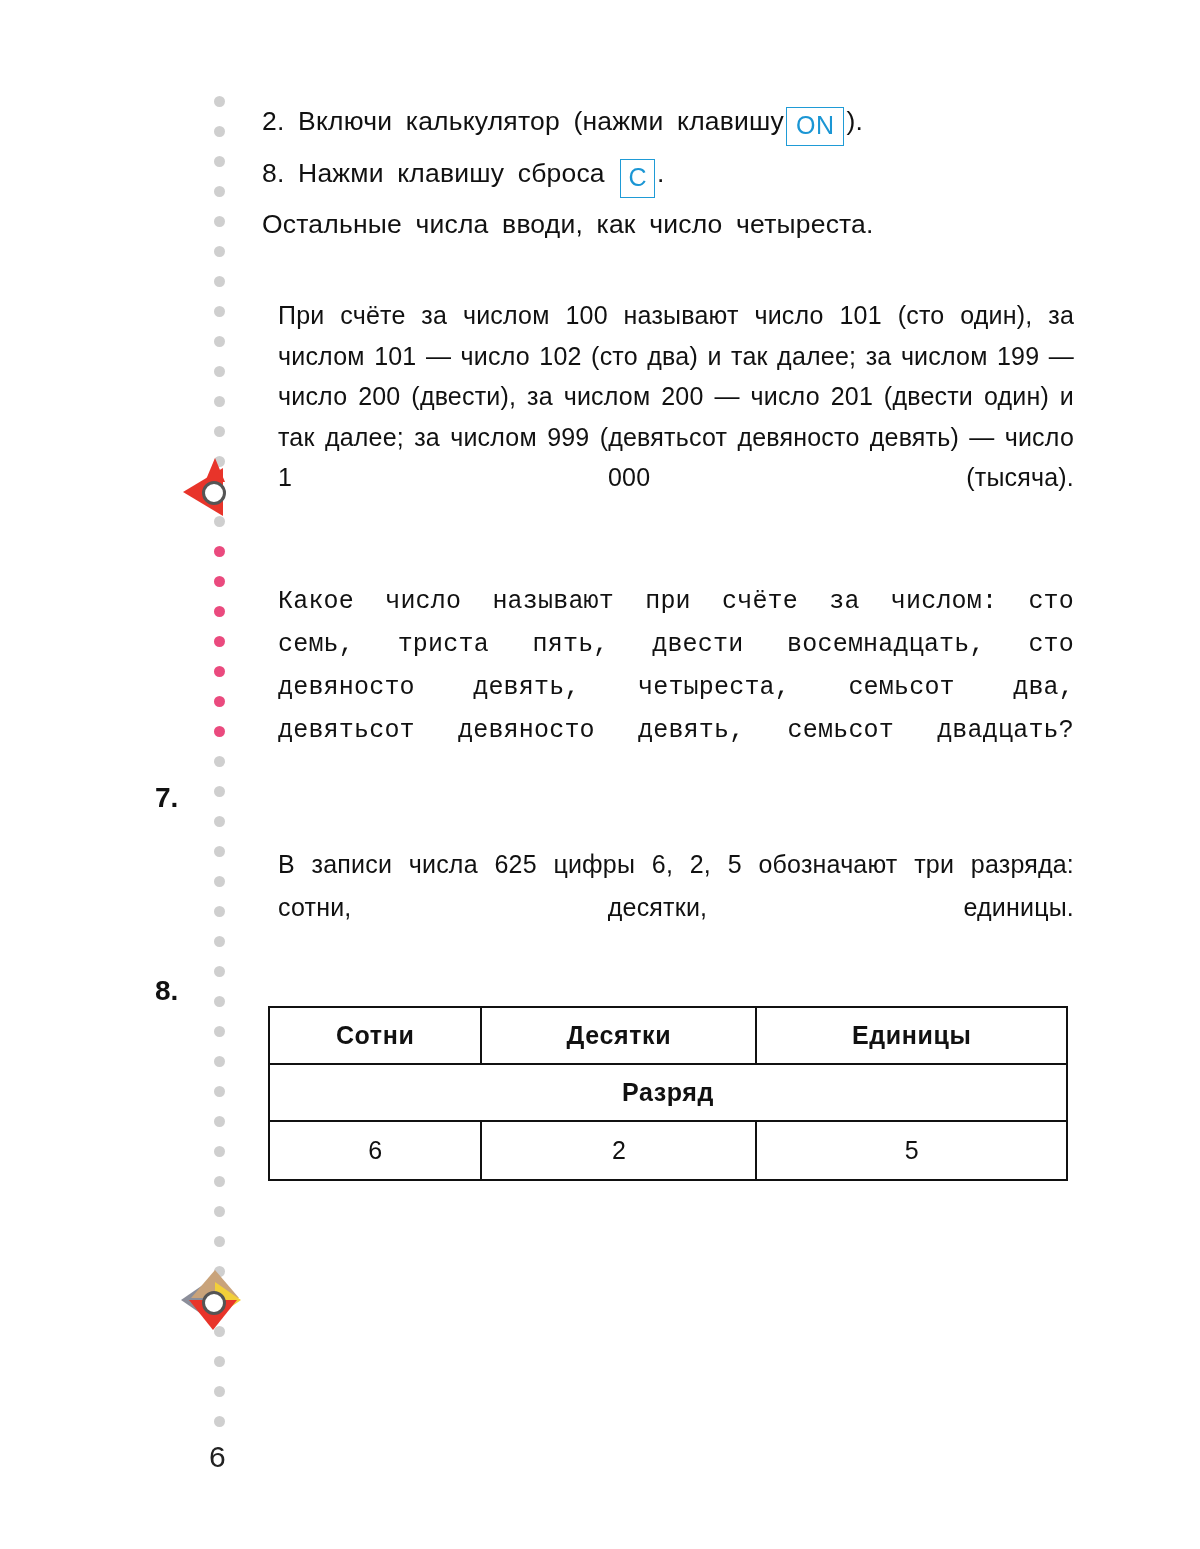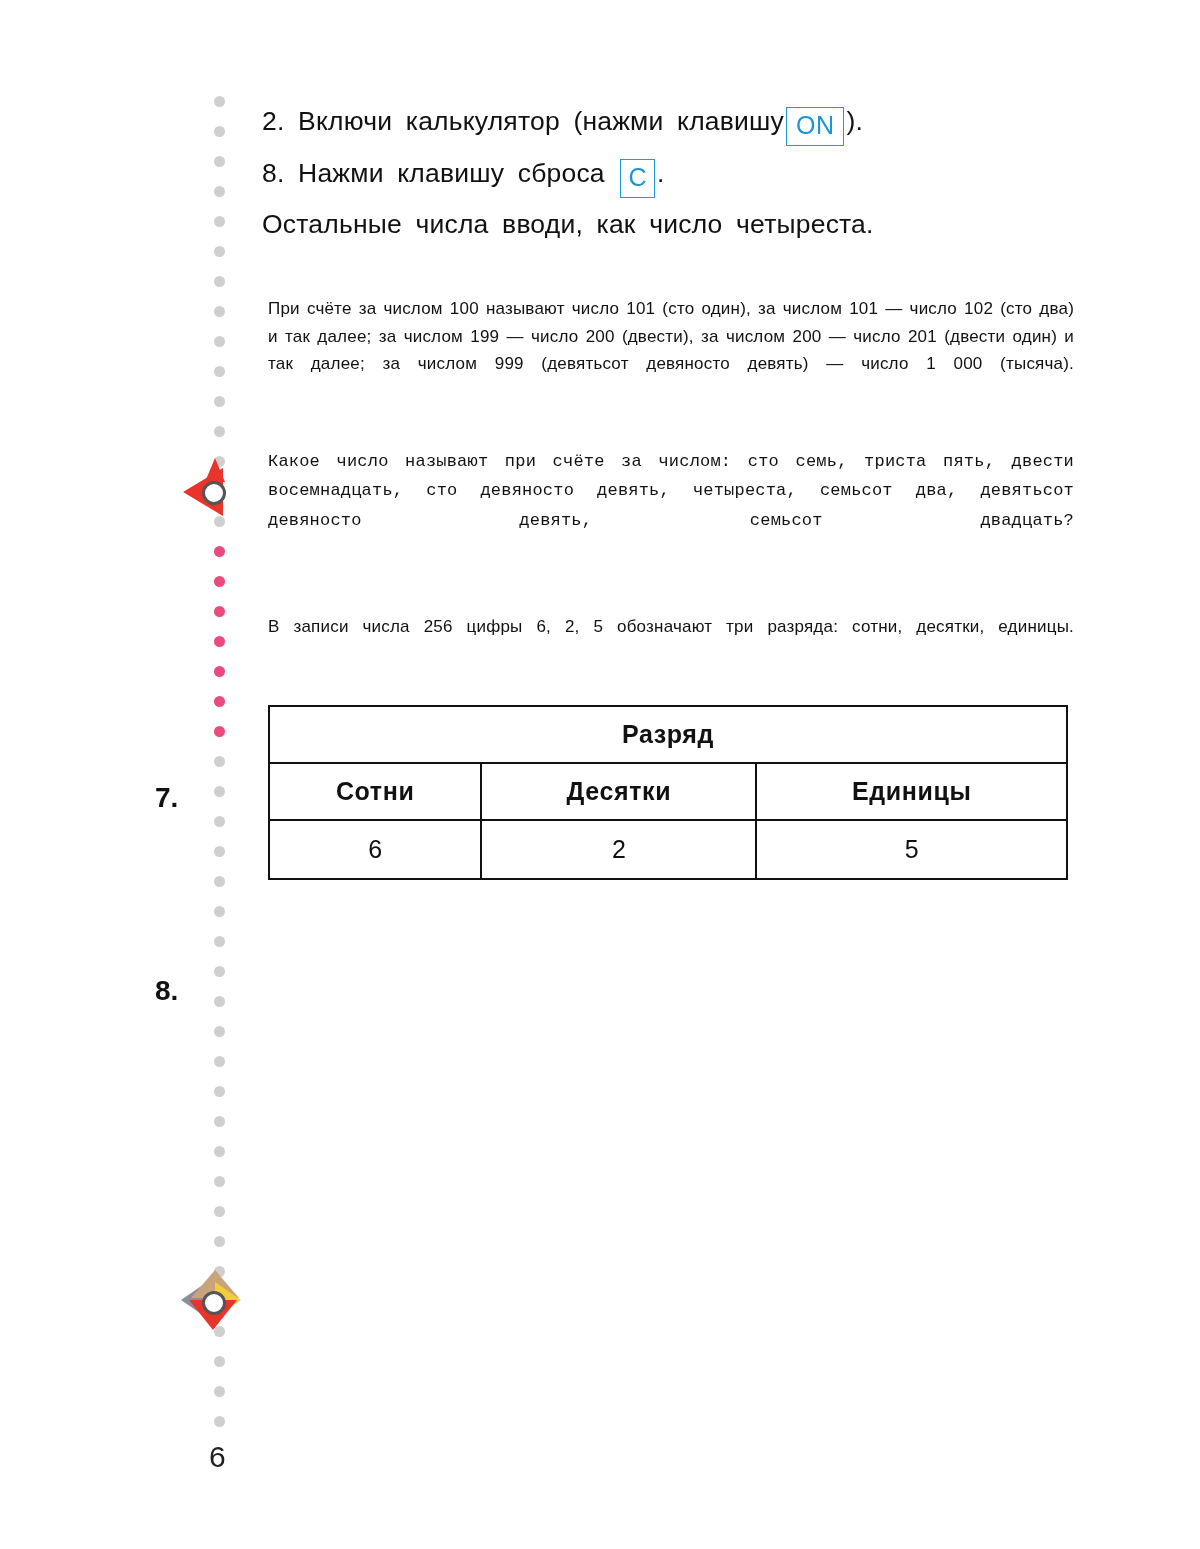--- a/index.html
+++ b/index.html
@@ -34,25 +34,25 @@
 
   
   .page {
     position: absolute;
     left: 262px;
     top: 96px;
     width: 812px;
   }
 
   .para {
-    font-size: 17px;
+    font-size: 25px;
     line-height: 1.72;
     text-align: justify;
     text-justify: inter-word;
-    margin: 0 0 6px 6px;
+    margin: 0 0 6px 16px;
     letter-spacing: 0.2px;
     word-spacing: 2px;
   }
   .para.loose { word-spacing: 5px; }
   .para.last-full::after {
     content: "";
     display: inline-block;
     width: 100%;
   }
 
@@ -240,32 +240,32 @@
 
   <div class="block" style="margin-top:44px;">
     <p class="para last-full" style="line-height:1.62;">При счёте за числом 100 называют число 101 (сто один), за числом 101 — число 102 (сто два) и так далее; за числом 199 — число 200 (двести), за числом 200 — число 201 (двести один) и так далее; за числом 999 (девятьсот девяносто девять) — число 1 000 (тысяча).</p>
   </div>
 
   <div class="block" style="margin-top:42px;">
     <p class="para last-full loose" style="line-height:1.72;font-family:Liberation Mono, monospace;">Какое число называют при счёте за числом: сто семь, триста пять, двести восемнадцать, сто девяносто девять, четыреста, семьсот два, девятьсот девяносто девять, семьсот двадцать?</p>
   </div>
 
   <div class="block" style="margin-top:48px;">
-    <p class="para last-full loose" style="line-height:1.72;">В записи числа 256 цифры 6, 2, 5 обозначают три разряда: сотни, десятки, единицы.</p>
+    <p class="para last-full loose" style="line-height:1.72;">В записи числа 625 цифры 6, 2, 5 обозначают три разряда: сотни, десятки, единицы.</p>
 
     <div class="tbl-wrap">
       <table class="razryad">
         <tbody>
             <tr>
-          <th colspan="3">Разряд</th>
-        </tr>
-        <tr>
           <th>Сотни</th>
           <th>Десятки</th>
           <th>Единицы</th>
+        </tr>
+        <tr>
+          <th colspan="3">Разряд</th>
         </tr>
         <tr>
           <td class="val">6</td>
           <td class="val">2</td>
           <td class="val">5</td>
         </tr>
       </tbody>
         </table>
     </div>
   </div>

